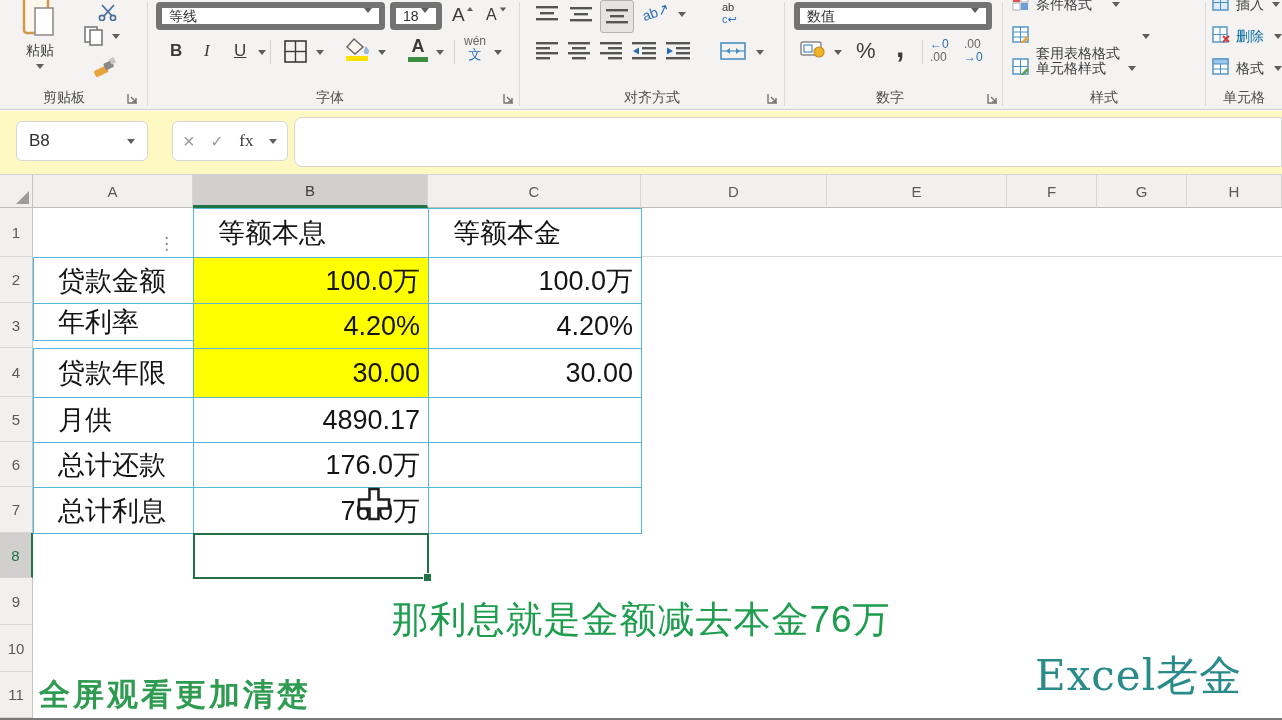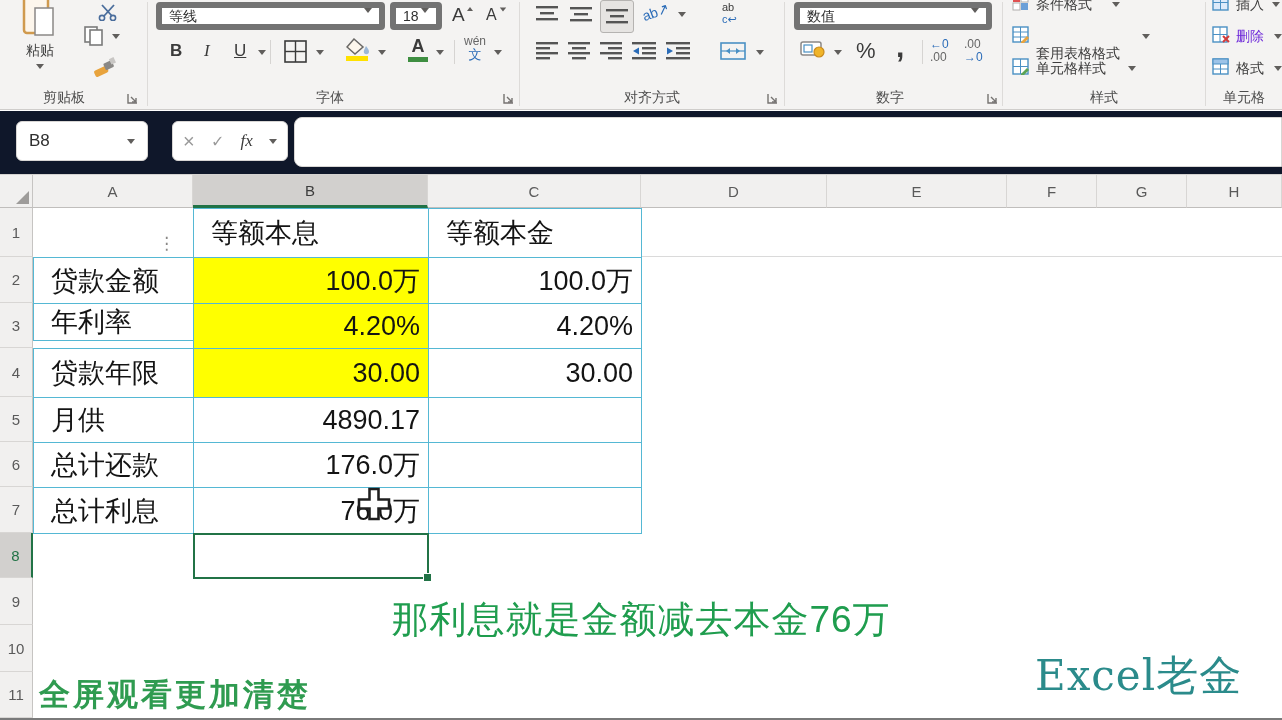--- a/index.html
+++ b/index.html
@@ -14,34 +14,34 @@
   .cv{width:0;height:0;border-left:4px solid transparent;border-right:4px solid transparent;border-top:5px solid #605e5c}
   .cvu{width:0;height:0;border-left:3px solid transparent;border-right:3px solid transparent;border-bottom:4px solid #605e5c}
   .combo{position:absolute;background:#fff;border:6px solid #737373;border-radius:4px;display:flex;align-items:flex-start;font-size:14px;color:#2f2f2f;padding:0 7px;box-sizing:border-box;justify-content:space-between}
   .rbtxt{position:absolute;font-size:17px;color:#3b3b3b;line-height:1}
   .launch{position:absolute;width:13px;height:13px}
   .minitxt{font-size:12px;color:#666;line-height:1.1;text-align:left}
   .bluetxt{color:#2b6cb8}
   .selbox{border:1px solid #b5b3b1;background:#e6e4e2;border-radius:3px}
 
   
-  .fbar{position:absolute;left:0;top:111px;width:1282px;height:64px;background:#0f172a;border-bottom:1px solid #d4d2d0;box-sizing:border-box}
+  .fbar{position:absolute;left:0;top:111px;width:1282px;height:64px;background:#fef9c3;border-bottom:1px solid #d4d2d0;box-sizing:border-box}
   .whitebox{position:absolute;background:#fff;border:1px solid #d8d6d4;border-radius:6px;box-sizing:border-box;display:flex;align-items:center}
 
   
   .corner{position:absolute;left:0;top:175px;width:33px;height:33px;background:#f1f0ef;border-right:1px solid #c6c4c2;border-bottom:1px solid #c0bebc;box-sizing:border-box}
   .corner .tri{position:absolute;right:3px;bottom:3px;width:0;height:0;border-left:13px solid transparent;border-bottom:13px solid #9e9c9a}
   .ch{position:absolute;top:175px;height:33px;background:#f1f0ef;border-right:1px solid #d8d6d4;border-bottom:1px solid #c0bebc;box-sizing:border-box;display:flex;align-items:center;justify-content:center;font-size:15px;color:#5a5a5a}
   .ch.sel{background:#d2d0ce;border-bottom:3px solid #217346;color:#3c3c3c}
   .rh{position:absolute;left:0;width:33px;background:#f1f0ef;border-right:1px solid #c6c4c2;border-bottom:1px solid #d8d6d4;box-sizing:border-box;display:flex;align-items:center;justify-content:center;font-size:15px;color:#5a5a5a}
   .rh.sel{background:#d2d0ce;border-right:2px solid #217346;color:#217346}
 
   
   .cell{position:absolute;box-sizing:border-box;border:1px solid #55b8d4;font-size:27px;color:#141414;display:flex;align-items:center;background:#fff}
-  .cell.lab{padding-left:17px;justify-content:flex-start}
+  .cell.lab{padding-left:24px;justify-content:flex-start}
   .cell.val{padding-right:8px;justify-content:flex-end}
   .cell.yellow{background:#ffff00}
   .selcell{position:absolute;box-sizing:border-box;border:2px solid #217346;background:#fff}
   .handle{position:absolute;width:9px;height:9px;background:#217346;border:1px solid #fff;box-sizing:border-box}
 
   
   .subtitle{position:absolute;left:0;top:595px;width:1282px;text-align:center;font-size:37px;font-weight:400;color:#1f9d4e;letter-spacing:1px}
   .watermark{position:absolute;left:1035px;top:648px;font-size:42px;color:#2b8b8b;font-family:"DejaVu Serif","Liberation Serif",serif;letter-spacing:1px}
   .botbar{position:absolute;left:0;top:718px;width:1282px;height:2px;background:#7a7a7a}
   svg{display:block}
@@ -325,21 +325,21 @@
     <div class="abs cv" style="left:1272px;top:2px"></div>
 
     <div class="abs" style="left:1212px;top:26px">
       <svg width="19" height="17" viewBox="0 0 19 17">
           <rect x="1" y="1" width="14" height="15" fill="#fff" stroke="#4a90c4" stroke-width="1.4"></rect>
           <line x1="1" y1="8.5" x2="15" y2="8.5" stroke="#4a90c4"></line>
           <line x1="8" y1="1" x2="8" y2="16" stroke="#4a90c4"></line>
           <path d="M11 10l6 6M17 10l-6 6" stroke="#d23b3b" stroke-width="2"></path>
         </svg>
     </div>
-    <div class="abs" style="left:1236px;top:28px;font-size:14px;color:#6d28d9;white-space:nowrap">删除</div>
+    <div class="abs" style="left:1236px;top:28px;font-size:14px;color:#0369a1;white-space:nowrap">删除</div>
     <div class="abs cv" style="left:1274px;top:34px"></div>
 
     <div class="abs" style="left:1212px;top:58px">
       <svg width="17" height="17" viewBox="0 0 17 17">
           <rect x="1" y="1" width="15" height="15" fill="#fff" stroke="#4a90c4" stroke-width="1.4"></rect>
           <rect x="1" y="1" width="15" height="5" fill="#9cc3e8" stroke="#4a90c4"></rect>
           <line x1="1" y1="11" x2="16" y2="11" stroke="#4a90c4"></line>
           <line x1="8.5" y1="6" x2="8.5" y2="16" stroke="#4a90c4"></line>
         </svg>
     </div>
@@ -351,21 +351,21 @@
 
   <div class="fbar">
     <div class="whitebox" style="left:16px;top:10px;width:132px;height:40px;padding:0 12px;justify-content:space-between">
       <span style="font-size:17px;color:#2f2f2f">B8</span>
       <span class="cv"></span>
     </div>
     <div class="abs" style="left:158px;top:122px;font-size:17px;color:#8a8886">⋮</div>
     <div class="whitebox" style="left:172px;top:10px;width:116px;height:40px;padding:0 10px;justify-content:space-between">
       <span style="font-size:20px;color:#999">×</span>
       <span style="font-size:16px;color:#999">✓</span>
-      <span style="font-size:17px;color:#3b3b3b;font-style:italic;font-family:'Liberation Serif',serif">fx</span>
+      <span style="font-size:17px;color:#3b3b3b;font-family:'Liberation Serif',serif">fx</span>
       <span class="cv"></span>
     </div>
     <div class="whitebox" style="left:294px;top:6px;width:988px;height:50px;border-radius:8px 0 0 8px"></div>
   </div>
 
   <div class="corner">
       <span class="tri"></span>
     </div>
 
   <div class="ch" style="left:33px;width:160px">A</div>

